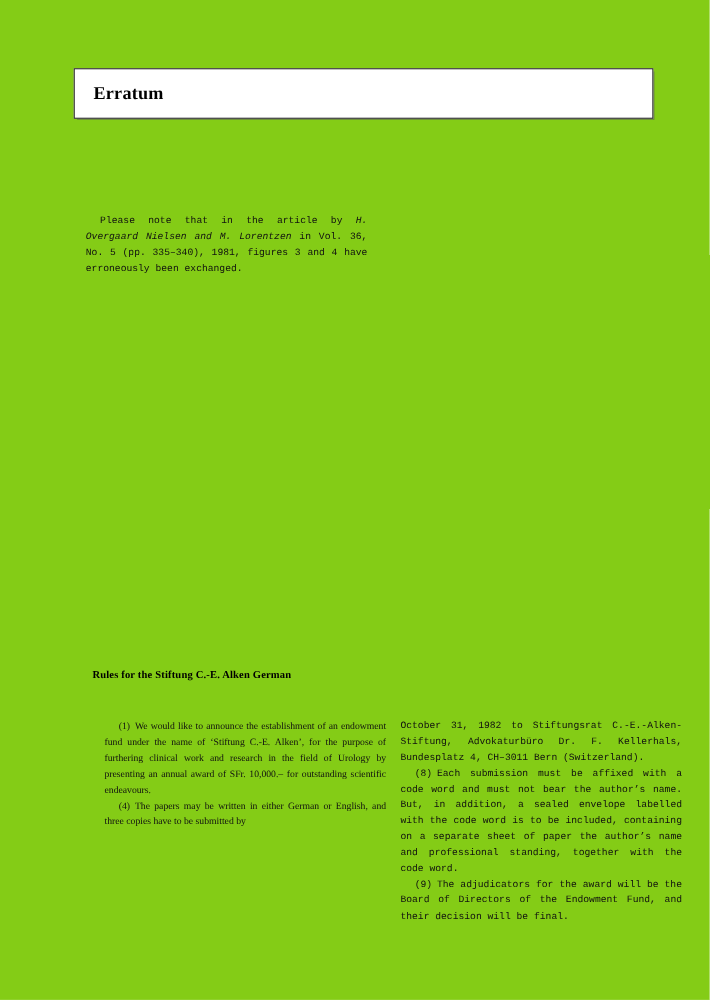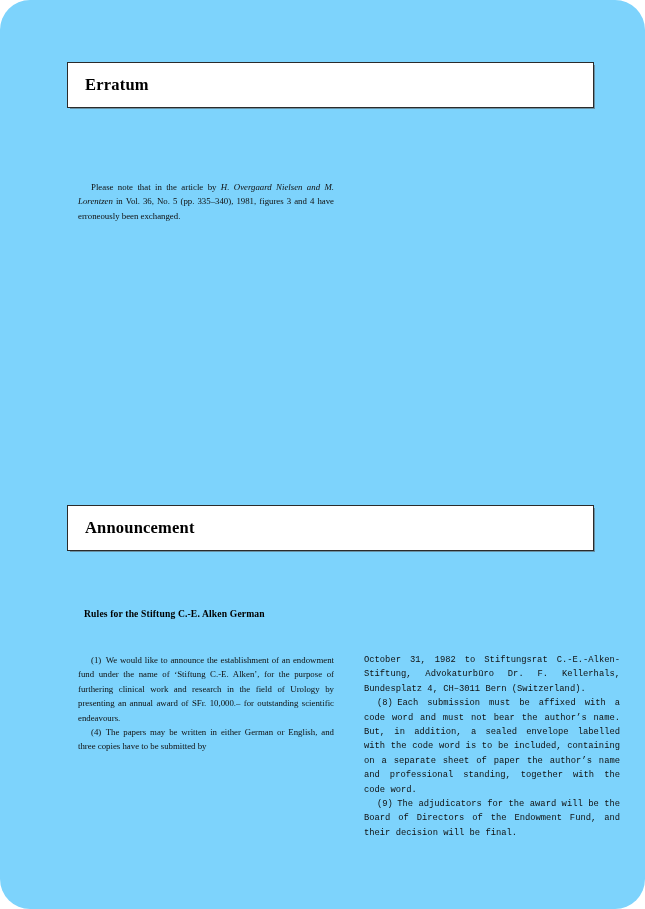--- a/index.html
+++ b/index.html
@@ -14,22 +14,21 @@
     position: relative;
     overflow: hidden;
     font-family: "Liberation Serif", "DejaVu Serif", serif;
     color: #0a0a0a;
     -webkit-font-smoothing: antialiased;
   }
 
   .page {
     position: absolute;
     inset: 0;
-    background: #7dd3fc;
-    border-radius: 30px;
+    background: #84cc16;
   }
 
   
   .section-box {
     position: absolute;
     left: 67px;
     width: 527px;
     height: 46px;
     box-sizing: border-box;
     border: 1px solid #2b2b2b;
@@ -64,39 +63,40 @@
   }
   .textblock p {
     margin: 0;
     text-indent: 13px;
   }
   .textblock p.noindent { text-indent: 0; }
   .textblock i, .textblock em { font-style: italic; }
 
   #erratum-text {
     left: 78px;
-    top: 180px;
+    top: 194px;
     width: 256px;
+    font-family: Liberation Mono, monospace;
   }
 
   
   #rules-heading {
     position: absolute;
     left: 84px;
     top: 608px;
     font-size: 9.6px;
     font-weight: bold;
     letter-spacing: 0.15px;
     white-space: nowrap;
     color: #000000;
   }
 
   
   #announcement-col-left {
-    left: 78px;
+    left: 95px;
     top: 653px;
     width: 256px;
   }
   #announcement-col-right {
     left: 364px;
     top: 653px;
     width: 256px;
     font-family: Liberation Mono, monospace;
   }
 </style>
@@ -106,23 +106,20 @@
 <div class="page">
 
   <div class="section-box" id="erratum-box">
     <div class="box-title">Erratum</div>
   </div>
 
   <div class="textblock" id="erratum-text">
     <p>Please note that in the article by <i>H. Overgaard Nielsen and M. Lorentzen</i> in Vol. 36, No. 5 (pp. 335–340), 1981, figures 3 and 4 have erroneously been exchanged.</p>
   </div>
 
-  <div class="section-box" id="announcement-box">
-    <div class="box-title">Announcement</div>
-  </div>
 
   <div id="rules-heading">Rules for the Stiftung C.-E. Alken German</div>
 
   <div class="textblock" id="announcement-col-left">
       <p>(1) We would like to announce the establishment of an endowment fund under the name of ‘Stiftung C.-E. Alken’, for the purpose of furthering clinical work and research in the field of Urology by presenting an annual award of SFr. 10,000.– for outstanding scientific endeavours.</p>
       <p>(4) The papers may be written in either German or English, and three copies have to be submitted by</p>
     </div>
 
   <div class="textblock" id="announcement-col-right">
       <p class="noindent">October 31, 1982 to Stiftungsrat C.-E.-Alken-Stiftung, Advokaturbüro Dr. F. Kellerhals, Bundesplatz 4, CH–3011 Bern (Switzerland).</p>

